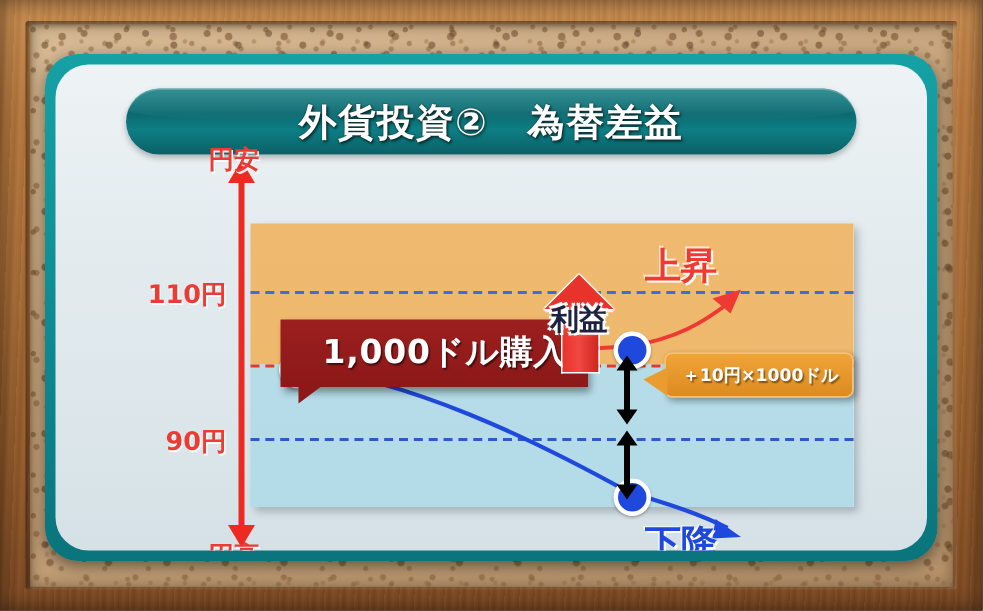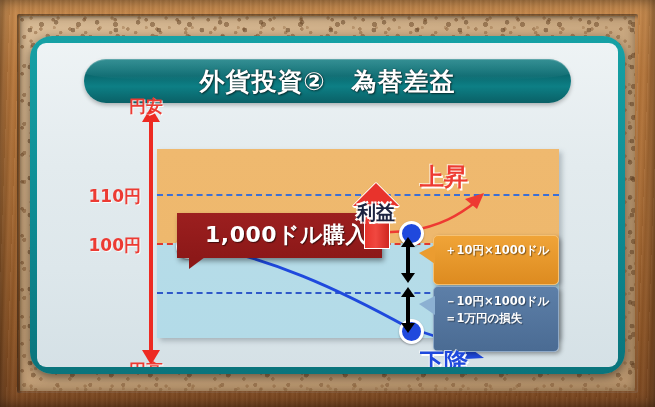--- a/index.html
+++ b/index.html
@@ -58,21 +58,21 @@
 
   
   .panel-outer{
     position:absolute;left:30px;top:36px;width:595px;height:338px;
     background:linear-gradient(180deg,#16a1a5 0%,#0d8a92 55%,#0a747c 100%);
     border-radius:22px;
     box-shadow:0 3px 10px rgba(0,0,0,.45);
   }
   .panel-inner{
     position:absolute;left:7px;top:7px;right:7px;bottom:7px;
-    border-radius:9px;
+    border-radius:22px;
     background:linear-gradient(180deg,#eef3f5 0%,#e3ebee 38%,#dde7eb 70%,#d5e1e6 100%);
     overflow:hidden;
   }
 
   
   .title-pill{
     position:absolute;left:47px;top:16px;width:487px;height:44px;
     border-radius:22px;
     background:linear-gradient(180deg,#0f7b80 0%,#0a6a70 38%,#0d7f85 62%,#0a6066 100%);
     box-shadow:0 2px 4px rgba(0,0,0,.28), inset 0 1px 0 rgba(255,255,255,.22);
@@ -94,21 +94,21 @@
   
   .watermark{
     position:absolute;left:300px;top:322px;
     font-size:21px;font-weight:bold;letter-spacing:.6px;
     color:rgba(255,255,255,.72);
     text-shadow:0 1px 1px rgba(255,255,255,.45);
     white-space:nowrap;pointer-events:none;
   }
 
   
-  .chart{position:absolute;left:0;top:0;width:581px;height:352px;}
+  .chart{position:absolute;left:10px;top:0;width:581px;height:352px;}
 
   .plot{
     position:absolute;left:120px;top:106px;width:402px;height:189px;
     box-shadow:3px 3px 5px rgba(80,95,105,.35);
   }
   .band-up{position:absolute;left:0;top:0;right:0;height:94px;
     background:linear-gradient(180deg,#efb96f 0%,#eeb86d 100%);}
   .band-down{position:absolute;left:0;top:94px;right:0;bottom:0;
     background:linear-gradient(180deg,#b6dce8 0%,#b3dbe8 100%);}
 
@@ -199,21 +199,21 @@
   .gaparrow .bar{position:absolute;left:5px;top:8px;bottom:8px;width:4px;background:#000;}
   .gaparrow .tip{position:absolute;left:0;width:0;height:0;
     border-left:7px solid transparent;border-right:7px solid transparent;}
   .gaparrow .tip-up{top:0;border-bottom:10px solid #000;}
   .gaparrow .tip-dn{bottom:0;border-top:10px solid #000;}
   .gap-profit{left:364px;top:194px;height:46px;}
   .gap-loss{left:364px;top:244px;height:46px;}
 
   
   .callout{
-    position:absolute;border-radius:5px;padding:6px 9px 25px 11px;
+    position:absolute;border-radius:5px;padding:6px 9px 5px 11px;
     color:#fff;font-size:11.5px;font-weight:bold;line-height:1.45;
     white-space:nowrap;box-shadow:2px 2px 4px rgba(0,0,0,.35);
     text-shadow:1px 1px 1px rgba(0,0,0,.45);
   }
   .callout .l2{display:block;}
   .callout-profit{
     left:396px;top:192px;
     background:linear-gradient(180deg,#f0a438 0%,#dd8b20 100%);
     border:1.5px solid #f6c172;
   }
@@ -280,21 +280,21 @@
         </svg>
 
         <div class="yaxis">
           <span class="yaxis-cap yaxis-up"></span>
           <span class="yaxis-cap yaxis-dn"></span>
         </div>
         <div class="axis-cap-label cap-top">円安</div>
         <div class="axis-cap-label cap-bot">円高</div>
 
         <div class="ytick ytick-110">110円</div>
-        <div class="ytick ytick-100">100円</div>
+        <div class="ytick ytick-90">90円</div>
 
         <div class="dot dot-origin"></div>
         <div class="dot dot-up"></div>
         <div class="dot dot-down"></div>
 
         <div class="buy-banner">1,000ドル購入</div>
 
         <div class="blockarrow profit">
           <div class="head"></div>
           <div class="shaft"></div>
@@ -309,24 +309,20 @@
         </div>
         <div class="gaparrow gap-loss">
           <div class="tip tip-up"></div>
           <div class="bar"></div>
           <div class="tip tip-dn"></div>
         </div>
 
         <div class="callout callout-profit">
           <span>＋10円×1000ドル</span>
         </div>
-        <div class="callout callout-loss">
-          <span>－10円×1000ドル</span>
-          <span class="l2">＝1万円の損失</span>
-        </div>
 
         <div class="trend trend-up">上昇</div>
         <div class="trend trend-down">下降</div>
 
       </div>
 
       <div class="watermark">NIKKEI MORNING PLUS</div>
 
     </div>
   </div>

